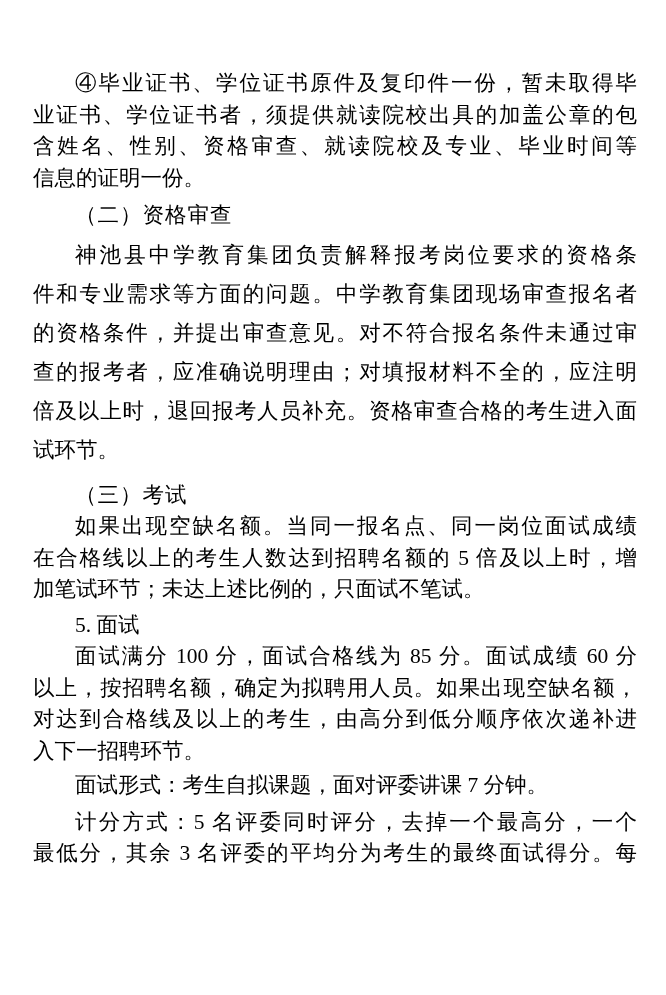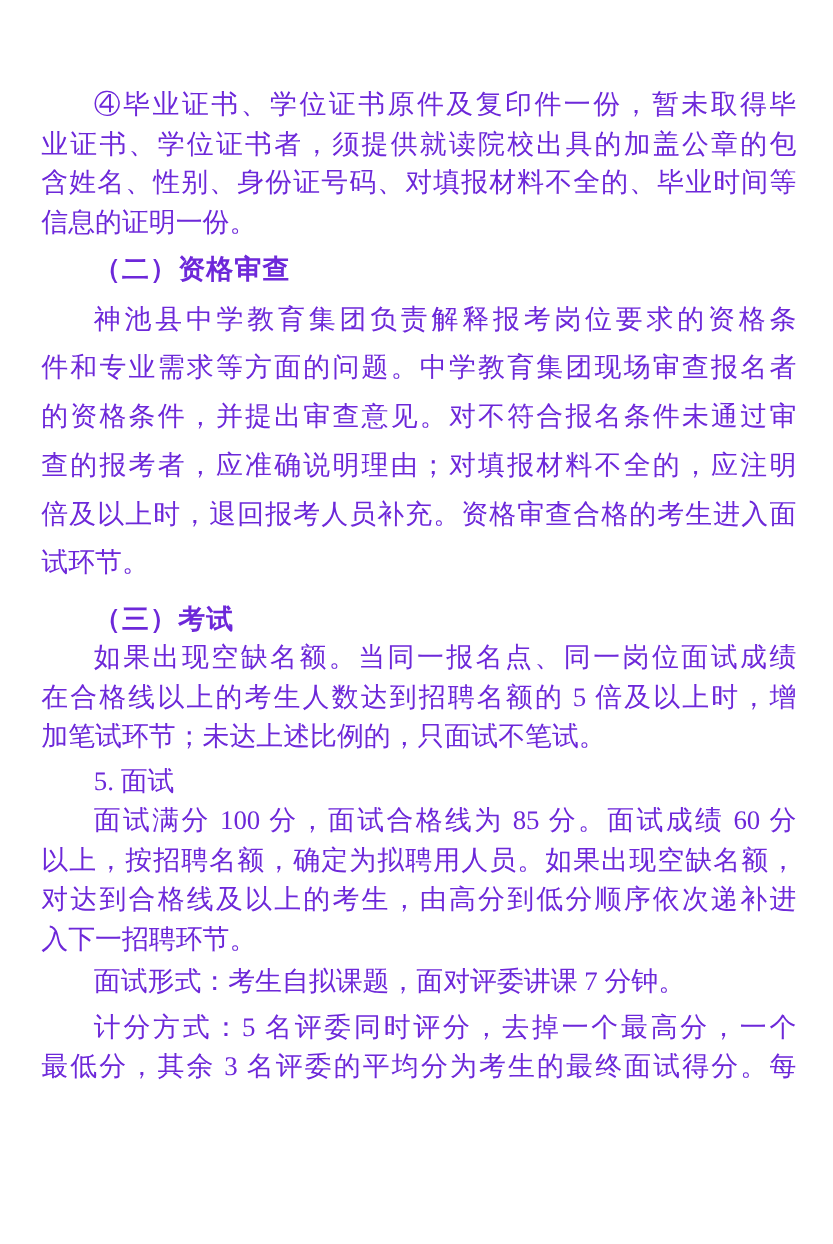--- a/index.html
+++ b/index.html
@@ -9,58 +9,58 @@
   }
   .page {
     position: relative;
     width: 666px;
     height: 995px;
     background: #ffffff;
     box-sizing: border-box;
     padding: 68px 29px 0 33px;
     font-family: "Liberation Serif", "DejaVu Serif", serif;
     font-size: 21.5px;
-    color: #6d28d9;
+    color: #000000;
     overflow: hidden;
   }
   .block { margin: 0; }
   .line {
     line-height: 31.5px;
     height: 31.5px;
     text-align: justify;
     text-align-last: justify;
     text-justify: inter-character;
     overflow: hidden;
   }
   .wide .line {
     line-height: 39px;
     height: 39px;
   }
   .line.end { text-align-last: left; }
   .line.indent { padding-left: 42px; }
   .heading {
-    font-weight: 700;
+    font-weight: 400;
     text-align-last: left;
     letter-spacing: 1px;
   }
   .mt4  { margin-top: 4px; }
   .mt6  { margin-top: 6px; }
   .mt10 { margin-top: 10px; }
   .mt3  { margin-top: 3px; }
   .mt5  { margin-top: 5px; }
 </style>
 </head>
 <body>
 
 <div class="page">
 
   <div class="block">
     <div class="line indent">④毕业证书、学位证书原件及复印件一份，暂未取得毕</div>
     <div class="line">业证书、学位证书者，须提供就读院校出具的加盖公章的包</div>
-    <div class="line">含姓名、性别、身份证号码、对填报材料不全的、毕业时间等</div>
+    <div class="line">含姓名、性别、资格审查、就读院校及专业、毕业时间等</div>
     <div class="line end">信息的证明一份。</div>
   </div>
 
 
   <div class="block mt6">
     <div class="line indent heading end">（二）资格审查</div>
   </div>
 
   <div class="block wide mt4">
     <div class="line indent">神池县中学教育集团负责解释报考岗位要求的资格条</div>

